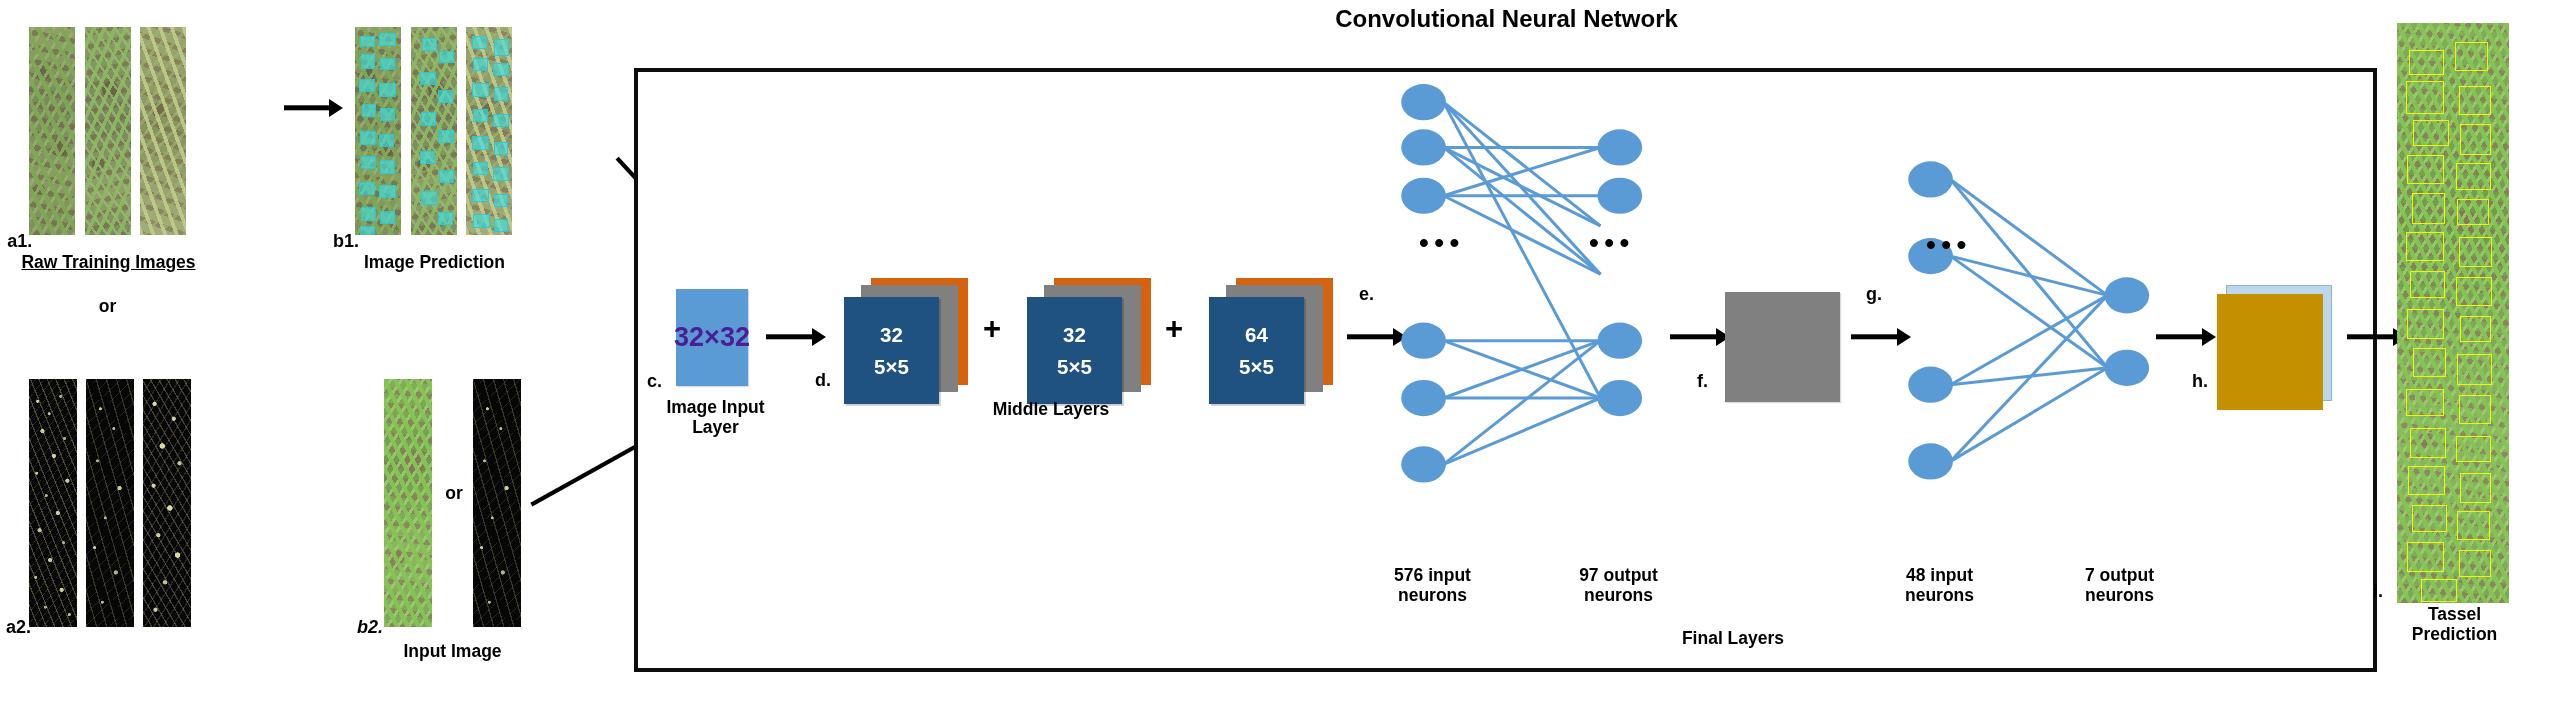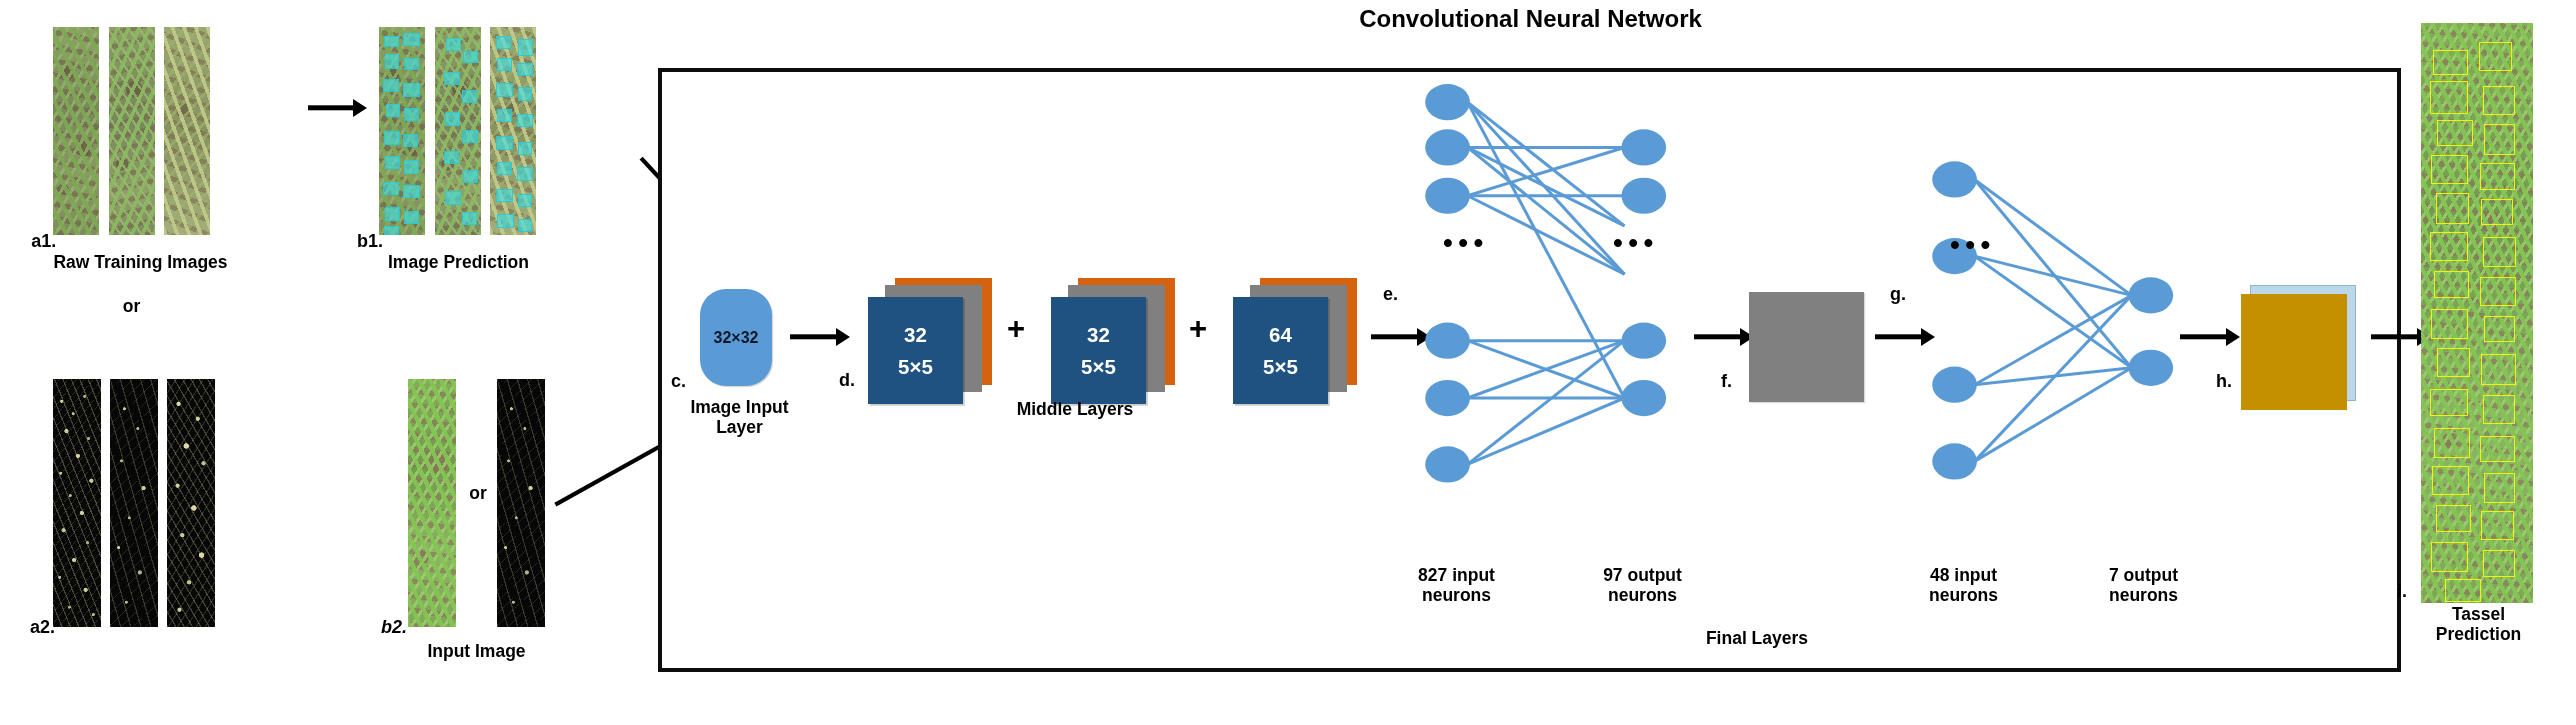--- a/index.html
+++ b/index.html
@@ -7,21 +7,20 @@
   body{
     font-family:"Liberation Sans", sans-serif;
     color:#0a0a0a;
   }
   #stage{
     position:relative;
     width:2524px;
     height:725px;
     overflow:hidden;
     background:#ffffff;
-    margin-left:24px;
   }
   .abs{position:absolute;}
   .lbl{
     font-weight:700;
     font-size:17.5px;
     line-height:1.16;
     text-align:center;
     color:#000;
     white-space:pre-line;
   }
@@ -164,25 +163,24 @@
   .stack .front{
     position:absolute;background:#1f5280;color:#fff;
     display:flex;flex-direction:column;align-items:center;justify-content:center;
     font-weight:700;font-size:20.5px;line-height:1.55;
     box-shadow:1.8px 1.8px 0 rgba(0,0,0,.20);
   }
   .plus{
     position:absolute;font-size:31px;font-weight:700;color:#000;line-height:1;
   }
   .inputsq{
-    position:absolute;background:#5b9bd5;color:#0f172a;
+    position:absolute;background:#5b9bd5;color:#4c1d95;
     display:flex;align-items:center;justify-content:center;
-    font-weight:700;font-size:16px;
+    font-weight:700;font-size:27px;
     box-shadow:1.2px 1.2px 0 rgba(0,0,0,.15);
-    border-radius:26px;
   }
   .graysq{
     position:absolute;background:#808080;
     box-shadow:1.2px 1.2px 0 rgba(0,0,0,.15);
   }
   .ellipsis{
     position:absolute;font-size:28px;font-weight:900;letter-spacing:5.4px;color:#000;line-height:.6;
   }
   svg.netsvg{position:absolute;overflow:visible;}
   .neuron{fill:#5b9bd5;}
@@ -194,21 +192,21 @@
 <body>
 
 <div id="stage">
 
   <div class="abs title" style="left:634px;top:4.8px;width:1745px;">Convolutional Neural Network</div>
 
   <div class="thumb veg" style="left:29px;top:27px;width:46px;height:208px;"></div>
   <div class="thumb veg2" style="left:85px;top:27px;width:46px;height:208px;"></div>
   <div class="thumb veg3" style="left:140px;top:27px;width:46px;height:208px;"></div>
   <div class="abs idx" style="left:7.2px;top:231px;">a1.</div>
-  <div class="abs lbl" style="left:8px;top:252px;width:217px;">Raw Training Images</div>
+  <div class="abs lbl" style="left:0px;top:252px;width:217px;text-decoration:underline;">Raw Training Images</div>
 
   <div class="arrow" style="left:284px;top:98px;width:59px;height:19.3px;">
     <div class="shaft" style="width:47px;"></div>
       <div class="head"></div>
   </div>
 
   <div class="thumb veg" style="left:355px;top:27px;width:46px;height:208px;">
     <div class="annot" style="left:4.8px;top:8.5px;width:13.3px;height:9.7px;"></div>
     <div class="annot" style="left:24px;top:6px;width:14.5px;height:11px;"></div>
     <div class="annot" style="left:6px;top:26.6px;width:12px;height:13.3px;"></div>
@@ -362,21 +360,21 @@
     <g>
       <ellipse class="neuron" cx="392" cy="115" rx="37" ry="30"></ellipse>
       <ellipse class="neuron" cx="392" cy="195" rx="37" ry="30"></ellipse>
       <ellipse class="neuron" cx="392" cy="435" rx="37" ry="30"></ellipse>
       <ellipse class="neuron" cx="392" cy="530" rx="37" ry="30"></ellipse>
     </g>
   </svg>
   <div class="ellipsis" style="left:1419px;top:235px;">•••</div>
   <div class="ellipsis" style="left:1589px;top:235px;">•••</div>
   <div class="abs idx" style="left:1359px;top:284px;">e.</div>
-  <div class="abs lbl" style="left:1342px;top:565px;width:181px;">827 input
+  <div class="abs lbl" style="left:1342px;top:565px;width:181px;">576 input
 neurons</div>
   <div class="abs lbl" style="left:1528px;top:565px;width:181px;">97 output
 neurons</div>
 
   <div class="arrow" style="left:1670px;top:327px;width:60px;height:19.3px;">
     <div class="shaft" style="width:47px;"></div>
       <div class="head"></div>
   </div>
 
   <div class="graysq" style="left:1725px;top:292px;width:115px;height:110px;"></div>

